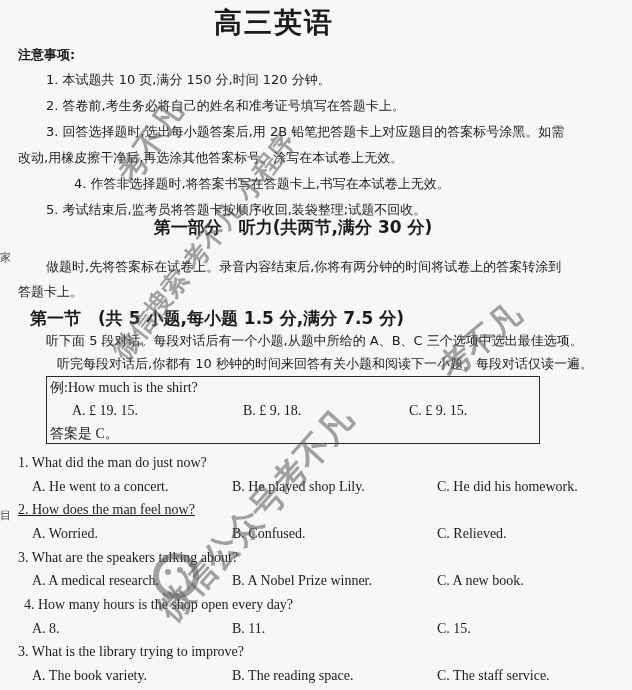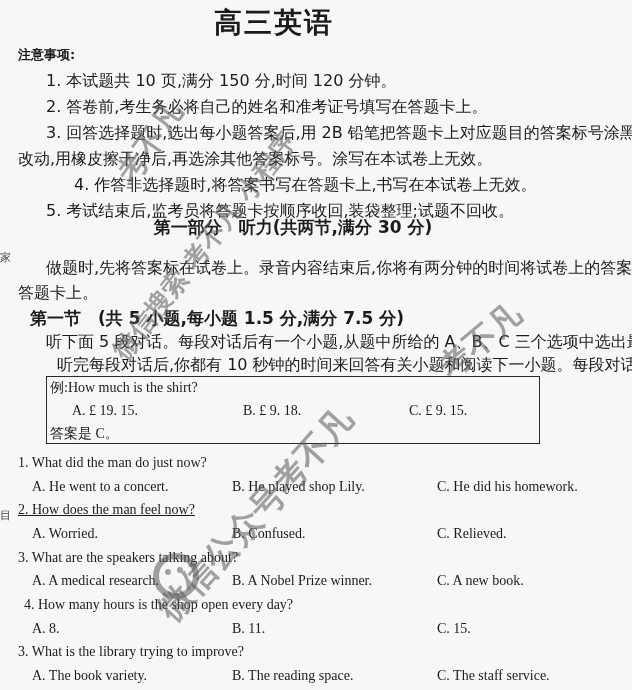--- a/index.html
+++ b/index.html
@@ -5,21 +5,21 @@
     html, body { margin: 0; padding: 0; }
     body {
       width: 632px; height: 690px; overflow: hidden;
       background: #f7f7f5; position: relative;
       font-family: "Liberation Serif", "DejaVu Serif", serif;
       color: #1b1b1b;
     }
     .abs { position: absolute; white-space: nowrap; }
     .title { left: 0; width: 548px; text-align: center; top: 4px; font-size: 28px; font-weight: bold; font-family: "DejaVu Sans", sans-serif; letter-spacing: 2px; }
     .heading { font-family: "DejaVu Sans", sans-serif; font-weight: bold; }
-    .zh { font-family: "DejaVu Sans", sans-serif; font-size: 16px; }
+    .zh { font-family: "DejaVu Sans", sans-serif; font-size: 13px; }
     .q { font-size: 14px; }
     .part-title { left: 0; width: 586px; text-align: center; top: 216px; font-size: 17px; font-weight: bold; font-family: "DejaVu Sans", sans-serif; }
     .example-box { left: 46px; top: 376px; width: 494px; height: 68px; border: 1.5px solid #2a2a2a; box-sizing: border-box; }
     .wm { position: absolute; color: rgba(90,90,90,0.55); font-family: "DejaVu Sans", sans-serif; font-weight: bold; white-space: nowrap; pointer-events: none; }
     .edge { position: absolute; left: 0; font-size: 11px; color: #444; font-family: "DejaVu Sans", sans-serif; }
   </style>
 </head>
 <body>
 
 <div class="abs title">高三英语</div>

